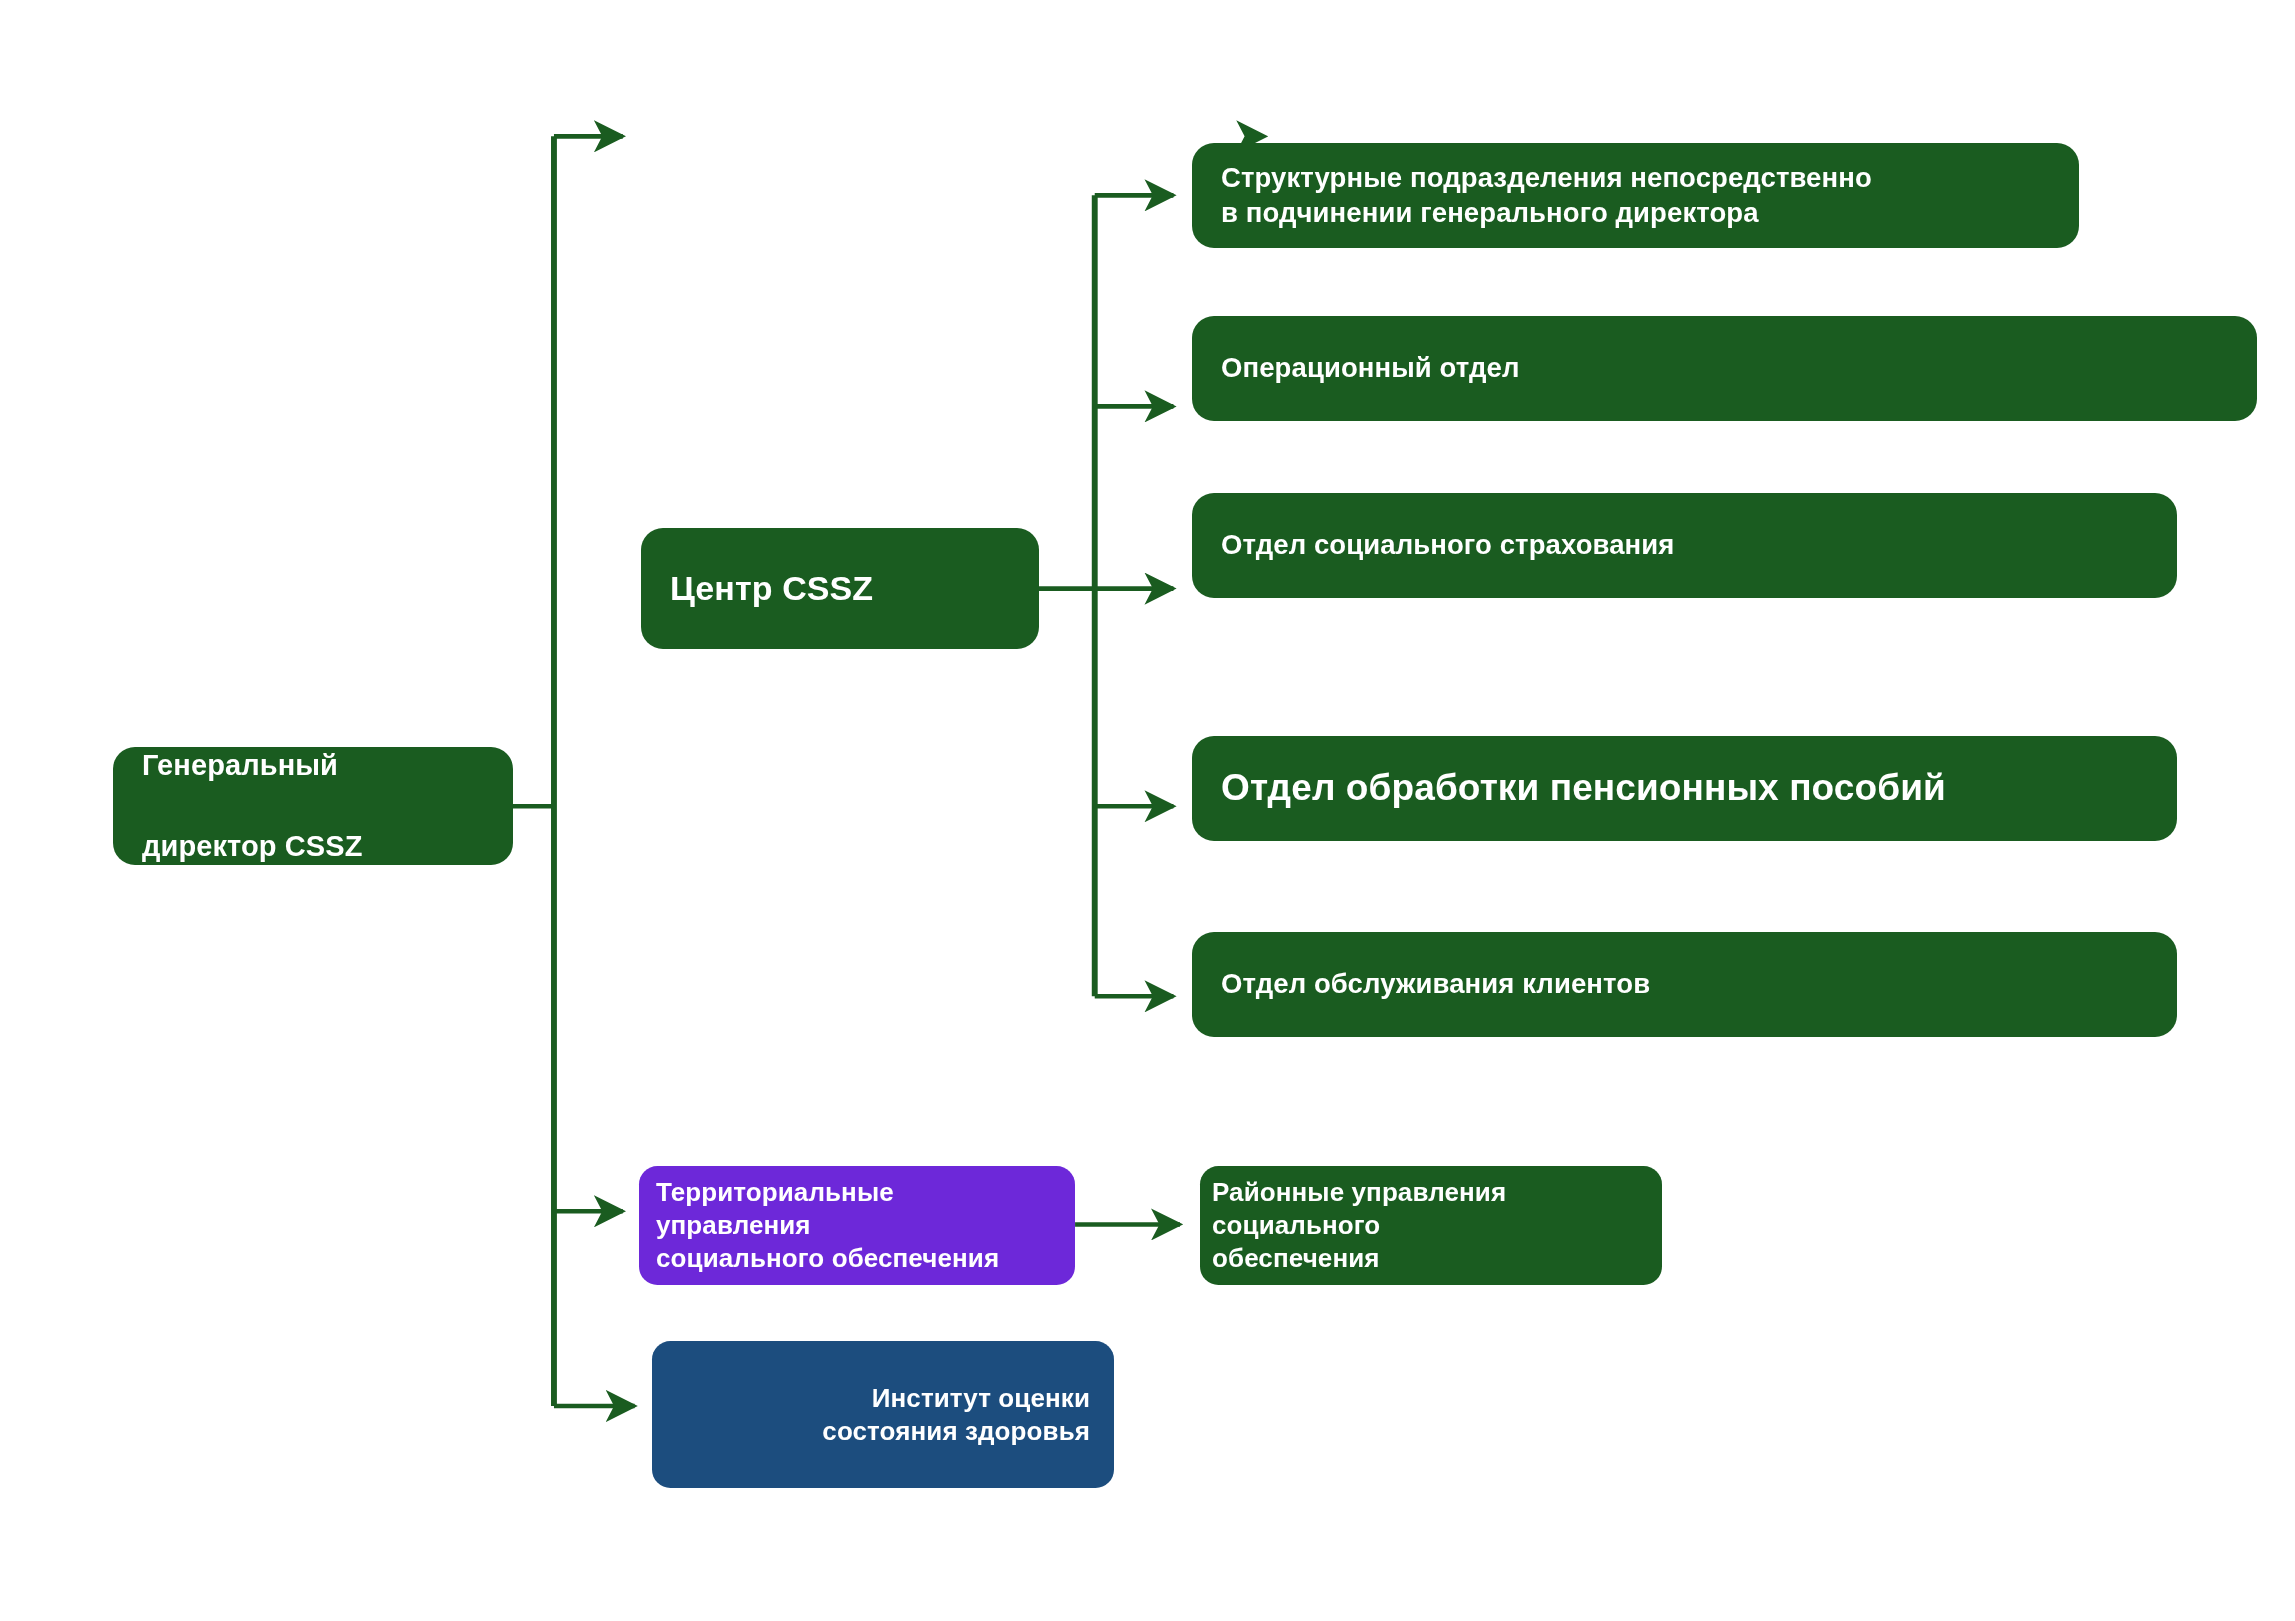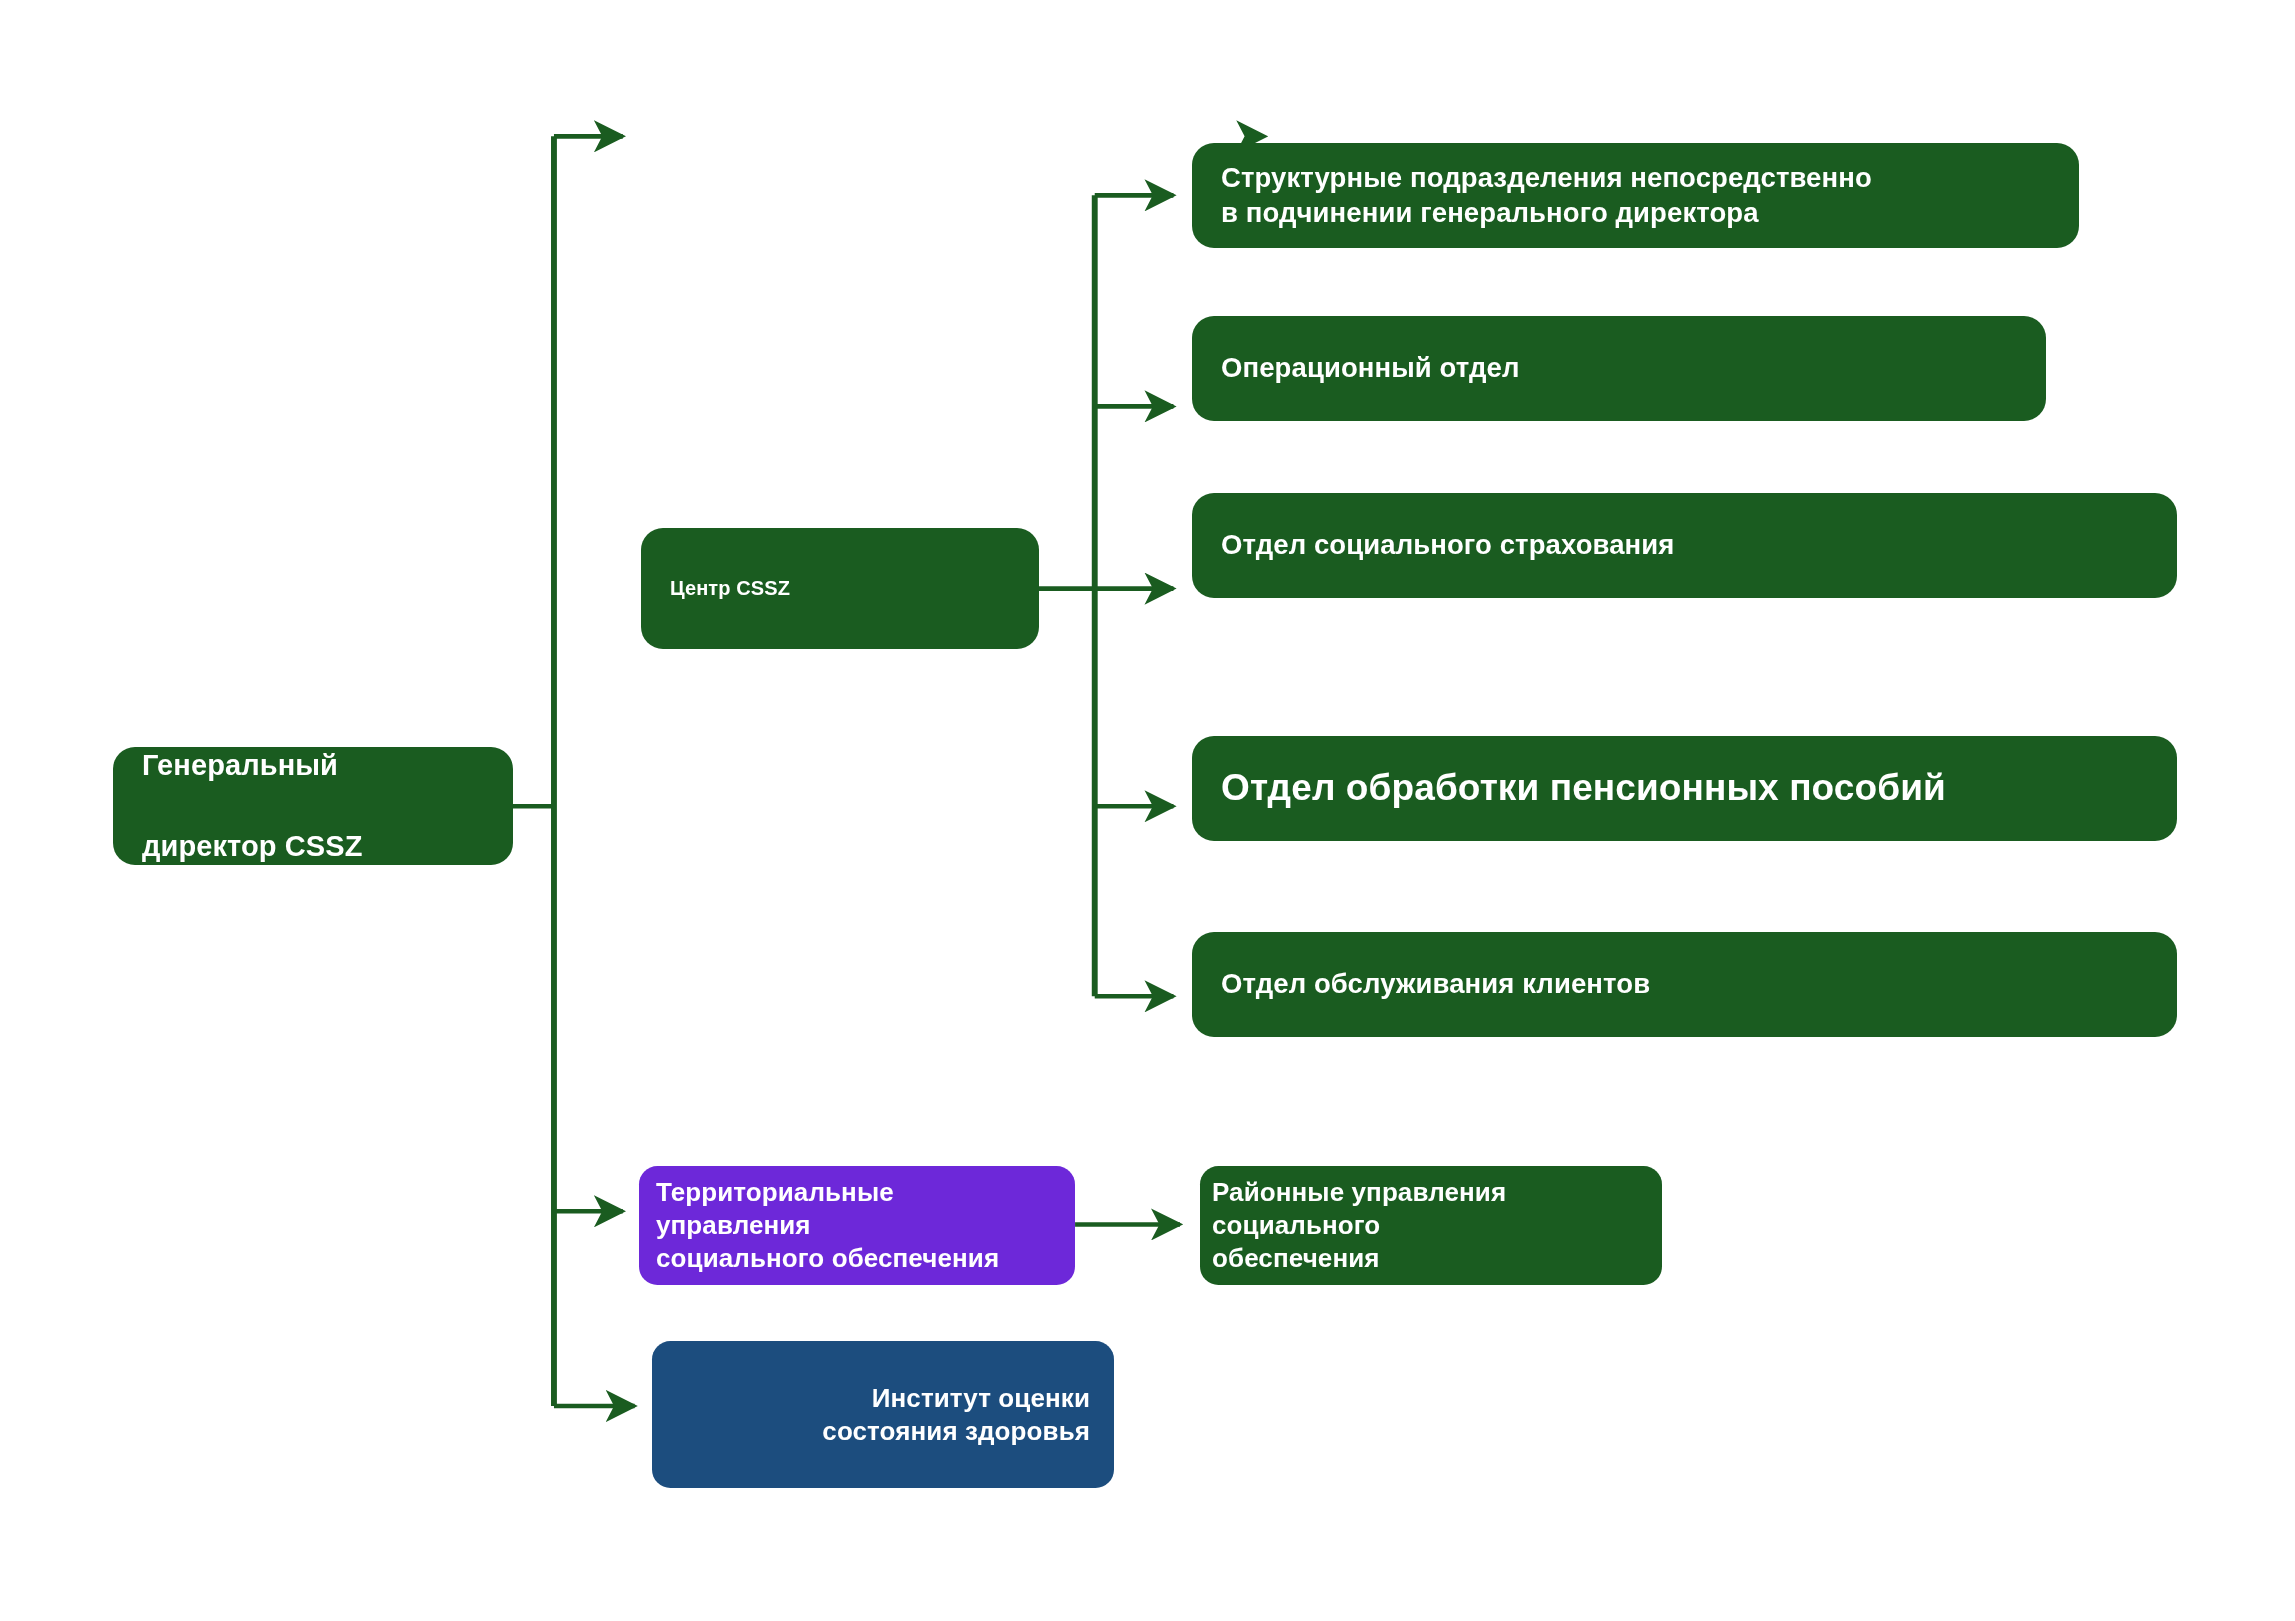--- a/index.html
+++ b/index.html
@@ -27,23 +27,23 @@
     letter-spacing: 0.1px;
     padding: 0 29px;
     line-height: 1.26;
   }
   .node .line { display: block; white-space: nowrap; }
   .green { background: #1a5c20; }
   .blue  { background: #1c4d7e; }
 
   
   #n-root      { left:113px;  top:747px; width:400px;  height:118px;  font-size:29px;gap:44px; }
-  #n-center    { left:641px;  top:528px;  width:398px;  height:121px;  font-size:20px; }
+  #n-center    { left:641px;  top:528px;  width:398px;  height:121px;  font-size:34px; }
   #n-struct    { left:1192px; top:143px;  width:887px; height:105px;  font-size:27.5px; }
-  #n-oper      { left:1192px; top:316px;  width:854px; height:105px;  font-size:27.5px; }
+  #n-oper      { left:1192px; top:316px;  width:1065px; height:105px;  font-size:27.5px; }
   #n-social    { left:1192px; top:493px;  width:985px; height:105px;  font-size:27.5px; }
   #n-pension   { left:1192px; top:736px; width:985px; height:105px;  font-size:37px; }
   #n-client    { left:1192px; top:932px; width:985px; height:105px;  font-size:27.5px; }
   #n-terr      { left:639px;  top:1166px; width:436px;  height:119px;  font-size:26px; padding:0 17px; border-radius:18.4px;}
   #n-region    { left:1200px; top:1166px; width:462px;  height:119px;  font-size:26px; padding:0 12px; border-radius:18.4px;}
   #n-institute { left:652px;  top:1341px; width:462px;  height:147px;  font-size:26px; padding:0 24px; border-radius:18.4px;align-items:flex-end;}
 
   
   #wires {
     position: absolute;

